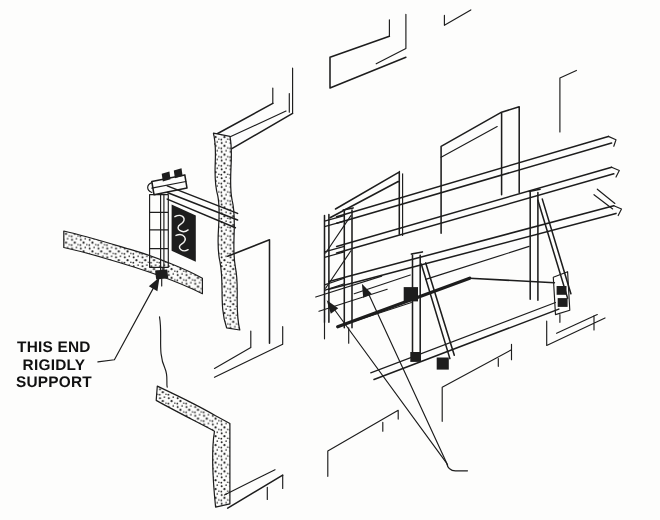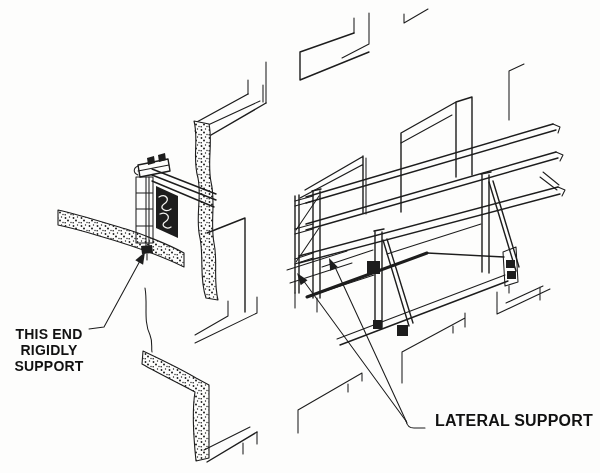--- a/index.html
+++ b/index.html
@@ -13,21 +13,21 @@
   .thin{stroke-width:1.05;}
   .bold{stroke-width:3;}
   .dark{fill:#1d1d1d;stroke:none;}
   .stip{fill:url(#stipple);stroke:#1d1d1d;stroke-width:1.1;stroke-linejoin:round;}
   .whisk{stroke:#f4f4f2;fill:none;stroke-width:1.3;stroke-linecap:round;}
   .lbl{
     position:absolute;color:#111;font-weight:bold;text-align:center;
     letter-spacing:.2px;user-select:none;
   }
   .lbl span{display:block;}
-  .lbl-anchor{left:0px;top:326px;width:98px;font-size:14px;line-height:16px;}
+  .lbl-anchor{left:0px;top:307px;width:98px;font-size:14px;line-height:16px;}
   .lbl-outrigger{left:428px;top:412px;width:172px;font-size:16px;line-height:17.5px;}
 </style>
 </head>
 <body>
 
 <div class="stage">
 
 <svg width="600" height="473" viewBox="0 0 600 473">
   <defs>
     <pattern id="stipple" width="8" height="8" patternUnits="userSpaceOnUse">
@@ -162,16 +162,15 @@
     <path class="ink thin" d="M406,421 C407,426 410,428 414,428 L425,428"></path>
   </g>
 </svg>
 
 <div class="lbl lbl-anchor">
   <span>THIS END</span>
   <span>RIGIDLY</span>
   <span>SUPPORT</span>
 </div>
 <div class="lbl lbl-outrigger">
-  <span>LATERAL SUPPORT</span>
 </div>
 
 </div>
 
 </body></html>

